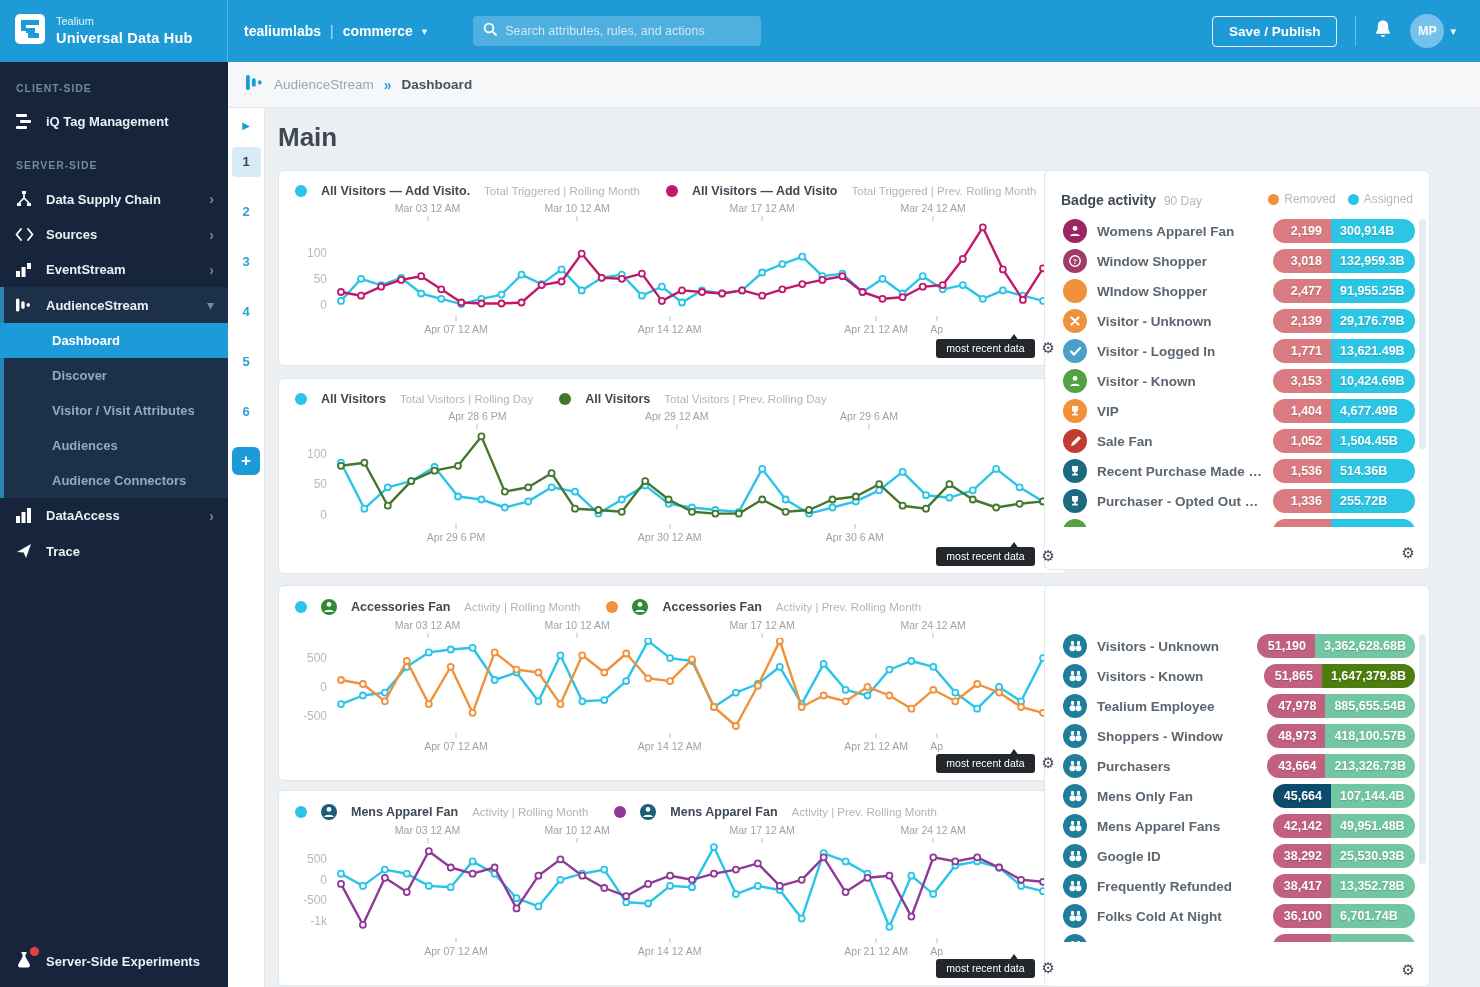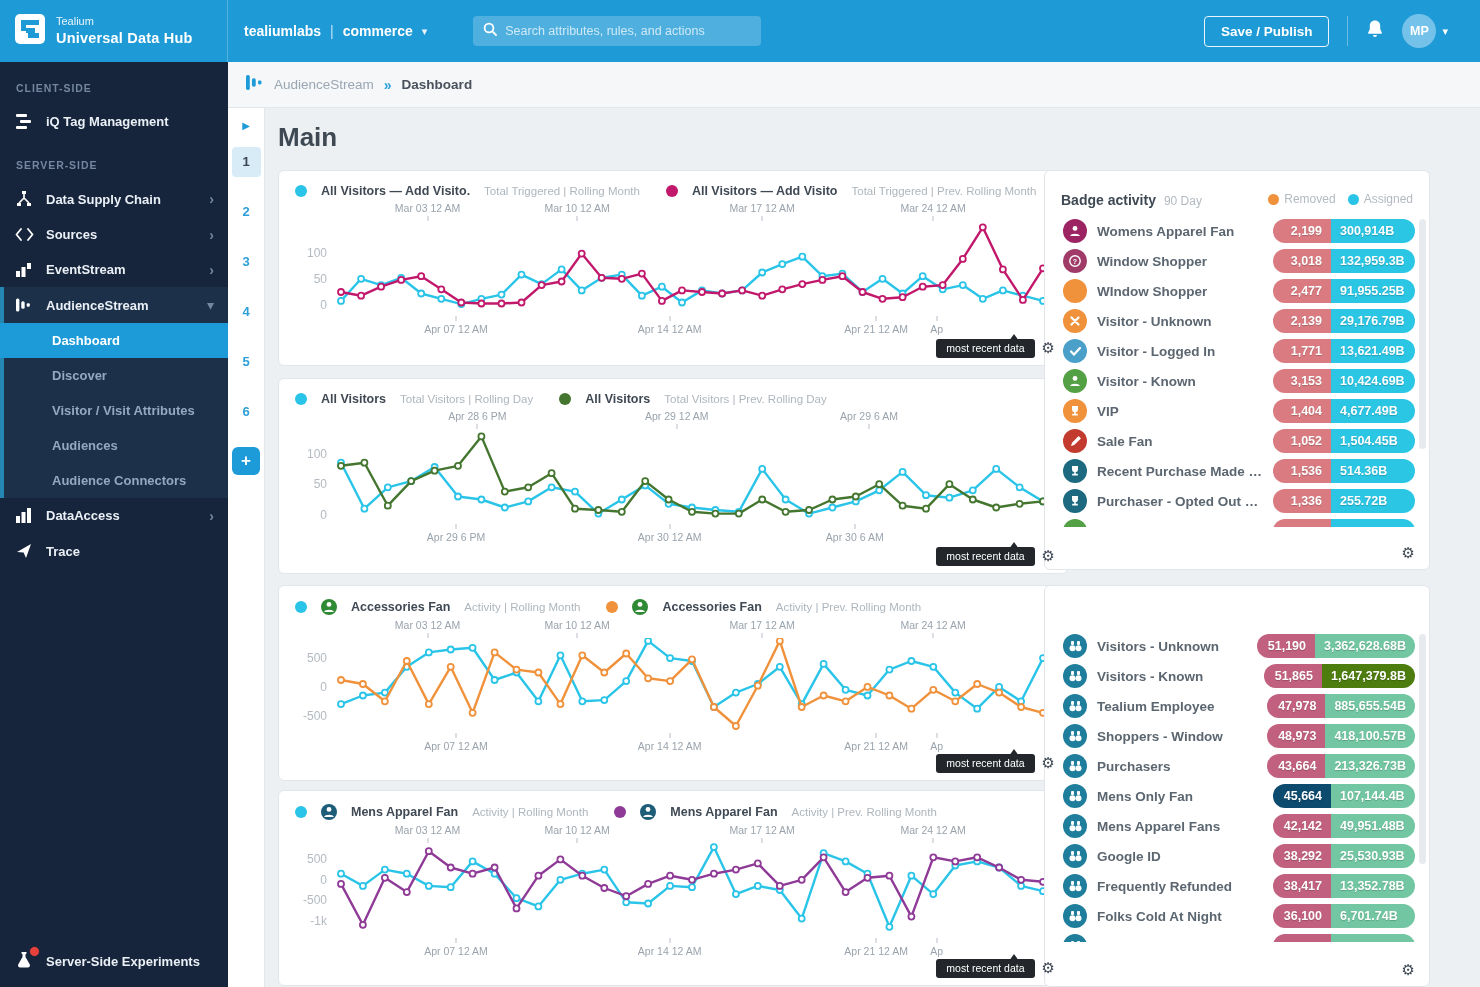--- a/index.html
+++ b/index.html
@@ -11,21 +11,21 @@
   .brand { width:228px; height:100%; display:flex; align-items:center; gap:10px; padding:0 14px; border-right:1px solid rgba(255,255,255,.25); }
   .brand-txt { line-height:1.25; }
   .brand-small { font-size:11px; opacity:.9; }
   .brand-big { font-size:14.5px; font-weight:bold; letter-spacing:.2px; }
   .acct { display:flex; gap:9px; margin-left:16px; font-size:14px; font-weight:bold; align-items:center; cursor:pointer; }
   .acct .sep { font-weight:normal; opacity:.7; }
   .acct .caret { font-size:11px; opacity:.9; }
   .search { margin-left:46px; width:288px; height:30px; background:rgba(255,255,255,.22); border-radius:4px; display:flex; align-items:center; padding:0 10px; gap:8px; }
   .search input { background:transparent; border:none; color:#fff; font-size:12.5px; width:100%; outline:none; font-family:inherit; }
   .search input::placeholder { color:rgba(255,255,255,.72); }
-  .topbar-right { margin-left:auto; display:flex; align-items:center; gap:18px; padding-right:32px; }
+  .topbar-right { margin-left:auto; display:flex; align-items:center; gap:18px; padding-right:24px; }
   .save-btn { border:1px solid rgba(255,255,255,.9); border-radius:4px; padding:7px 16px; font-size:13.5px; font-weight:bold; color:#fff; background:transparent; cursor:pointer; font-family:inherit; }
   .tb-divider { width:1px; height:30px; background:rgba(255,255,255,.35); }
   .avatar-wrap { display:flex; align-items:center; gap:6px; cursor:pointer; }
   .avatar { width:34px; height:34px; border-radius:50%; background:#74c2ea; display:flex; align-items:center; justify-content:center; font-size:12.5px; font-weight:bold; }
   .avatar-caret { font-size:11px; }
 
   
   .sidebar { position:absolute; left:0; top:62px; bottom:0; width:228px; background:#16243c; color:#e7edf3; font-size:13px; z-index:20; }
   .sec-label { padding:20px 16px 10px; font-size:10.5px; letter-spacing:.09em; color:#74879f; font-weight:bold; }
   .sb-item { display:flex; align-items:center; gap:12px; padding:10px 14px; font-weight:bold; color:#eaf0f5; cursor:pointer; }

